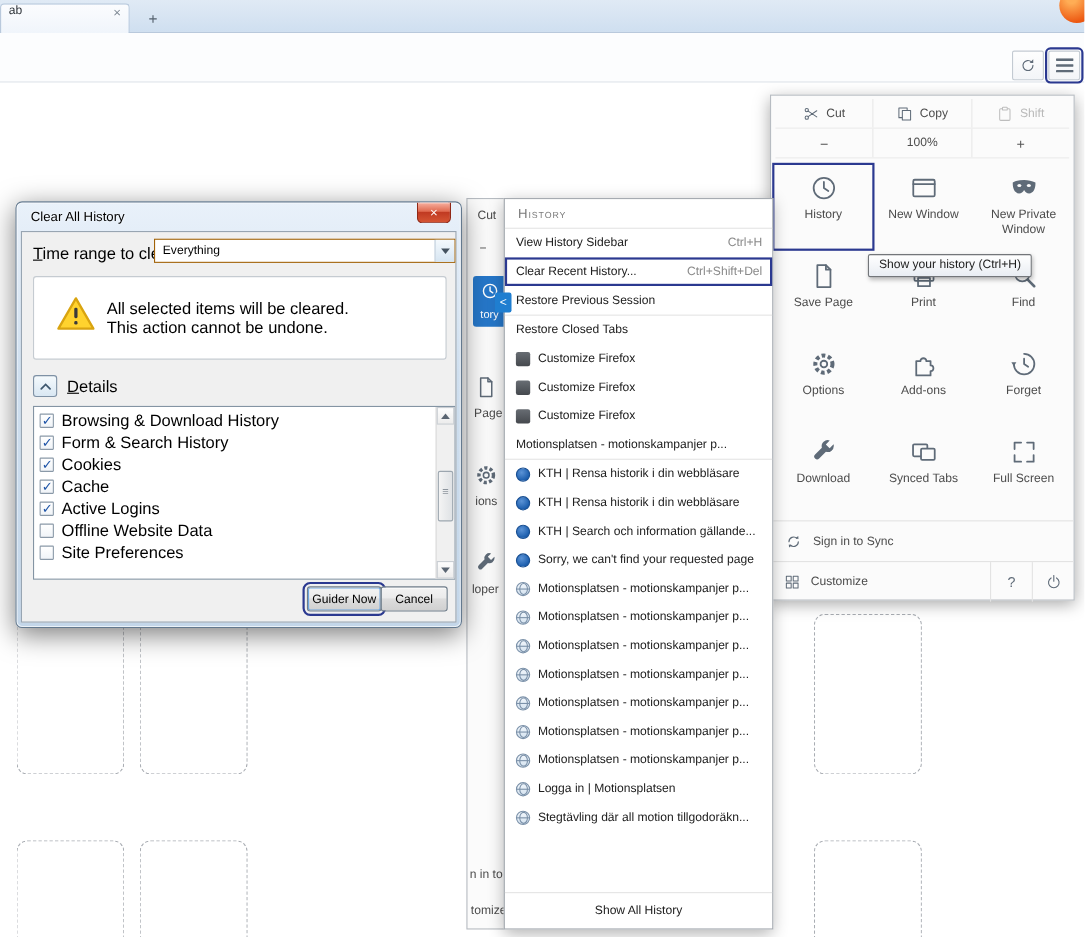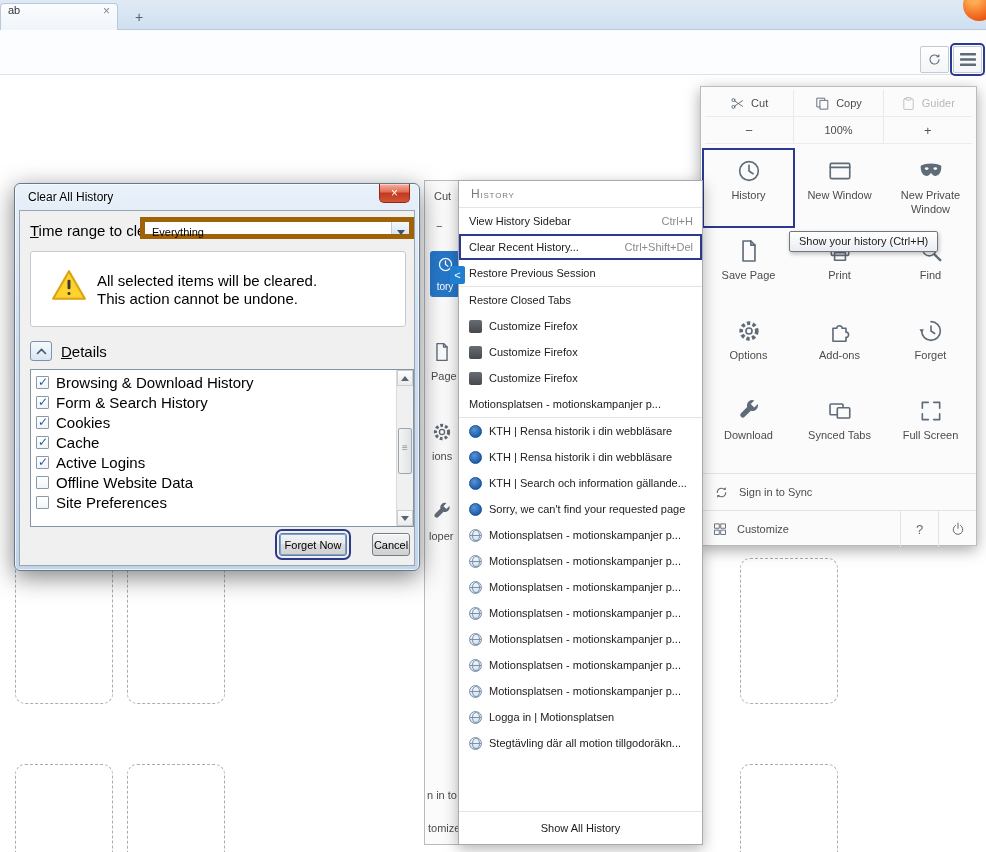--- a/index.html
+++ b/index.html
@@ -76,21 +76,21 @@
 #hp-spacer{flex:1}
 #showall{height:32px;display:flex;align-items:center;justify-content:center;color:#202020;flex:none}
 
 
 #dlg{position:absolute;left:14px;top:183px;width:406px;height:388px;border-radius:6px;background:linear-gradient(#e9f1fa,#cfdfef 40%,#c3d6e9);border:1px solid #64798e;box-shadow:0 6px 24px rgba(0,0,0,.5),inset 0 0 0 1px rgba(255,255,255,.65);z-index:50}
 #dlg-title{position:absolute;left:13px;top:6px;font-size:12px;color:#000;text-shadow:0 0 3px #fff}
 #dlg-close{position:absolute;right:9px;top:0;width:31px;height:19px;background:linear-gradient(#f8b2a2,#e06a50 45%,#c03a22 50%,#d55433);border:1px solid #902816;border-top:none;border-radius:0 0 5px 5px;color:#fff;font-size:12px;display:flex;align-items:center;justify-content:center;box-shadow:inset 0 1px 0 rgba(255,255,255,.45)}
 #dlg-client{position:absolute;left:4px;right:4px;top:26px;bottom:4px;background:#f0f0f0;border:1px solid #98a5b2}
 .dtext{font-size:15px;color:#000}
 #tr-label{position:absolute;left:10px;top:11px}
-#combo{position:absolute;left:120px;top:6px;width:274px;height:22px;background:#fff;border:5px solid #a16207;display:flex}
+#combo{position:absolute;left:120px;top:6px;width:274px;height:22px;background:#fff;border:1px solid #a16207;display:flex}
 #combo .val{flex:1;padding:4px 7px;font-size:11px;color:#000}
 #combo .btn{width:18px;border-left:1px solid #b9cad9;background:linear-gradient(#f4f9fd,#d6e5f2);display:flex;align-items:flex-start;justify-content:center}
 #combo .btn::after{content:"";border:4px solid transparent;border-top:5px solid #44525f;margin-top:8px}
 #warnbox{position:absolute;left:10px;top:40px;width:376px;height:76px;background:#fff;border:1px solid #c5cbd1;border-radius:3px}
 #warnicon{position:absolute;left:20px;top:17px}
 #warn1{position:absolute;left:66px;top:20px}
 #warn2{position:absolute;left:66px;top:38px}
 #details{position:absolute;left:10px;top:130px;display:flex;align-items:center;gap:9px;height:20px}
 #expander{width:22px;height:20px;border:1px solid #7e91a5;border-radius:3px;background:linear-gradient(#f5fafd,#d9e7f3);display:flex;align-items:center;justify-content:center}
 #listbox{position:absolute;left:10px;top:158px;width:384px;height:158px;background:#fff;border:1px solid #8494a3;padding-top:2px}
@@ -101,21 +101,21 @@
 .sbtn{position:absolute;left:0;right:0;height:16px;background:linear-gradient(#fdfdfd,#ececec);border:1px solid #c9ced3;display:flex;align-items:center;justify-content:center}
 .sbtn::after{content:"";border:4px solid transparent}
 #sup{top:0}
 #sup::after{border-bottom:5px solid #5a6572;margin-top:-4px}
 #sdown{bottom:0}
 #sdown::after{border-top:5px solid #5a6572;margin-bottom:-4px}
 #sthumb{position:absolute;left:1px;right:1px;top:58px;height:46px;background:linear-gradient(90deg,#f4f4f4,#dfe2e5);border:1px solid #9ca6af;border-radius:2px}
 #sthumb::after{content:"≡";position:absolute;left:3px;top:13px;color:#8d959d;font-size:10px}
 .wbtn{position:absolute;top:322px;height:23px;border:1px solid #707e8b;border-radius:3px;background:linear-gradient(#f3f3f3,#ebebeb 45%,#dddddd 50%,#d0d0d0);font-size:11px;color:#000;display:flex;align-items:center;justify-content:center;box-shadow:inset 0 1px 0 #fff}
 #clearnow{left:259px;width:68px;box-shadow:inset 0 0 0 1px #6ea6e0,inset 0 1px 0 #fff;outline:2px solid #2b3990;outline-offset:2px}
-#cancel{left:352px;width:38px}
+#cancel{left:326px;width:61px}
 .u{text-decoration:underline}
 </style>
 </head>
 <body>
 
 <div id="stage">
 
   <div id="tabbar">
     <div id="tab">
       <span class="t">ab</span>
@@ -191,21 +191,21 @@
             <rect x="3.5" y="3.5" width="12" height="14"></rect>
             <rect x="8.5" y="7" width="12" height="14" style="fill:#fbfbfb"></rect>
           </svg>
         <span>Copy</span>
       </div>
       <div class="mcell dim">
         <svg class="icdim" width="15" height="15" viewBox="0 0 24 24">
             <rect x="4.5" y="4.5" width="15" height="17" rx="1.5"></rect>
             <rect x="8.5" y="2.5" width="7" height="4" rx="1" style="fill:#fbfbfb"></rect>
           </svg>
-        <span>Guider</span>
+        <span>Shift</span>
       </div>
     </div>
     <div class="mrow" id="zoomrow">
       <div class="mcell zglyph">−</div>
       <div class="mcell">100%</div>
       <div class="mcell zglyph">+</div>
     </div>
 
     <div class="grid-cell cell-ann" style="left:2px;top:62px">
       <svg class="ic" width="26" height="26" viewBox="0 0 24 24">
@@ -485,18 +485,18 @@
           <span class="cb"></span>
           <span class="dtext">Site Preferences</span>
         </div>
         <div id="sbar">
           <div class="sbtn" id="sup"></div>
           <div id="sthumb"></div>
           <div class="sbtn" id="sdown"></div>
         </div>
       </div>
 
-      <div class="wbtn" id="clearnow">Forget Now</div>
+      <div class="wbtn" id="clearnow">Guider Now</div>
       <div class="wbtn" id="cancel">Cancel</div>
     </div>
   </div>
 
 </div>
 
 </body></html>

